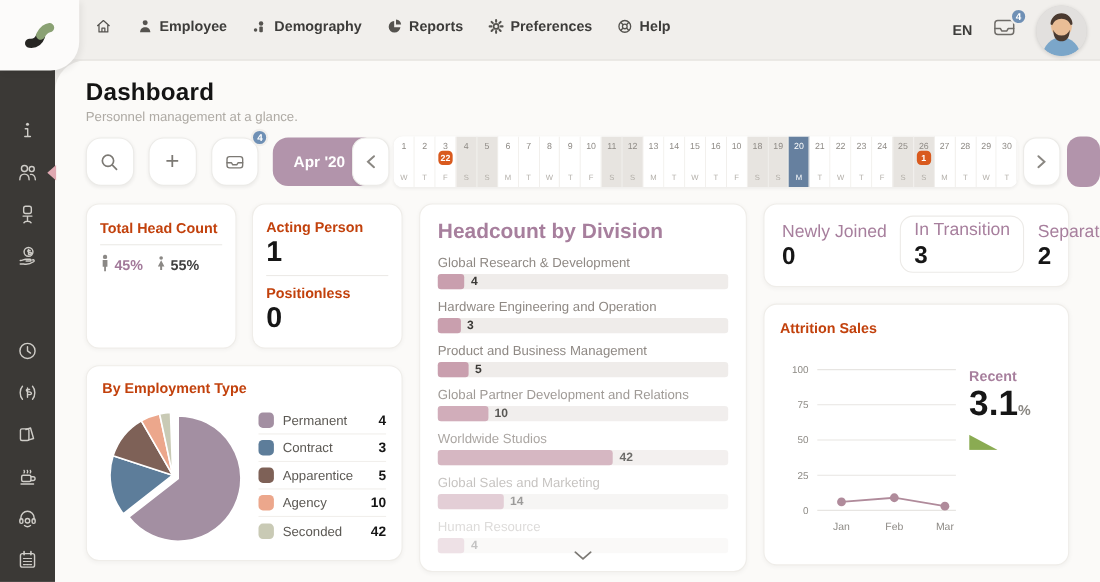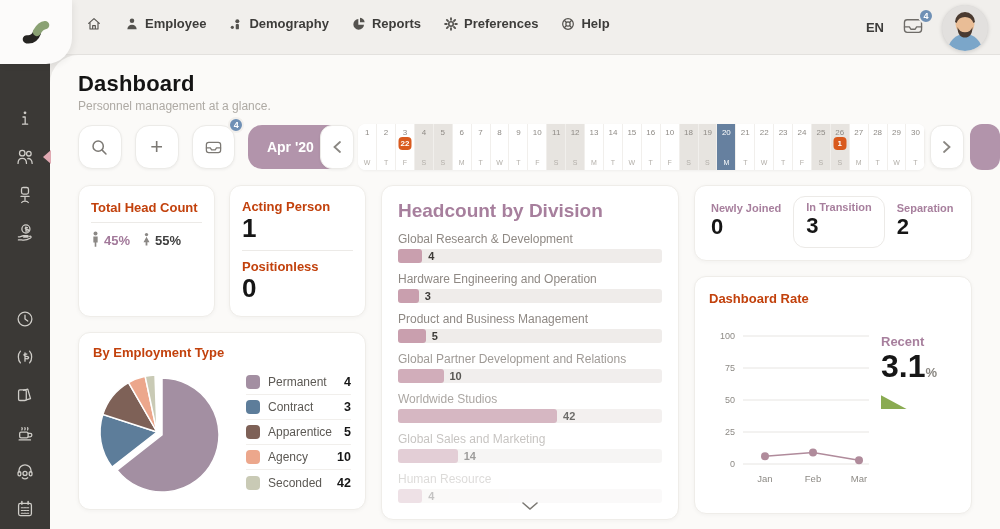--- a/index.html
+++ b/index.html
@@ -89,21 +89,21 @@
   .hr-line { border:none; border-top:1px solid #eceae7; margin:7px 0 8px; }
   .gender-row { display:flex; gap:12px; align-items:center; }
   .gender { display:flex; gap:4px; align-items:flex-end; font-size:13px; font-weight:700; }
   .gender svg { width:9px; height:17px; }
   .pct-male { color:#a2799a; } .pct-female { color:#404040; }
 
   .acting-card { width:137px; height:132px; padding:13px 12px; }
   .mid-num { font-size:26px; font-weight:800; color:#161616; line-height:1.1; }
 
   .emp-card { width:288px; height:178px; margin-top:15px; padding:12px 14px; }
-  .emp-flex { display:flex; gap:11px; margin-top:2px;justify-content:center; }
+  .emp-flex { display:flex; gap:0; margin-top:2px;justify-content:center; }
   .legend { flex:1; margin-top:8px; }
   .leg-row { display:flex; align-items:center; gap:8px; height:25px; border-bottom:1px solid #f1efec; }
   .leg-row:last-child { border-bottom:none; }
   .leg-swatch { width:14px; height:14px; border-radius:4px; flex:none; }
   .leg-label { flex:1; font-size:12px; color:#5c5954; }
   .leg-val { font-size:12.5px; font-weight:800; color:#161616; }
 
   .div-card { width:298px; height:335px; padding:14px 16px; position:relative; }
   .div-title { font-size:19px; font-weight:700; color:#a77f9d; margin-bottom:10px; }
   .div-row { margin-bottom:9px; }
@@ -112,21 +112,21 @@
   .div-fill { height:14px; background:#c99fae; border-radius:3px; flex:none; }
   .div-val { font-size:11px; font-weight:800; color:#3c3a37; margin-left:6px; }
   .div-row:nth-child(4){opacity:.85} .div-row:nth-child(5){opacity:.75}
   .div-row:nth-child(6){opacity:.5} .div-row:nth-child(7){opacity:.3}
   .div-more { position:absolute; bottom:4px; left:50%; transform:translateX(-50%); cursor:pointer; }
   .div-more svg { width:18px; height:10px; stroke:#7c7974; fill:none; stroke-width:1.6; stroke-linecap:round; }
 
   .stats-card { width:278px; height:76px; padding:12px 14px; display:flex; gap:10px; }
   .stat { padding:4px 2px; }
   .stat.boxed { border:1px solid #eceae7; border-radius:12px; padding:4px 12px; margin-top:-2px; }
-  .stat-label { font-size:11px; font-weight:700; color:#a77f9d; white-space:nowrap; }
+  .stat-label { font-size:16px; font-weight:400; color:#a77f9d; white-space:nowrap; }
   .stat-val { font-size:22px; font-weight:800; color:#161616; line-height:1.2; }
 
   .attr-card { width:278px; height:238px; margin-top:15px; padding:14px 14px; }
   .attr-flex { display:flex; margin-top:6px; }
   .recent-block { flex:1; padding-top:22px; padding-left:4px; }
   .recent-label { font-size:13px; font-weight:700; color:#a77f9d; }
   .recent-val { font-size:32px; font-weight:800; color:#161616; line-height:1.1; }
   .recent-unit { font-size:13px; font-weight:700; color:#8a8782; }
   .trend-tri { width:26px; height:17px; background:#8aab52; margin-top:8px;
     clip-path:polygon(0 18%, 100% 100%, 0 100%); }
@@ -590,21 +590,21 @@
         <div class="stat boxed">
           <div class="stat-label">In Transition</div>
           <div class="stat-val">3</div>
         </div>
         <div class="stat">
           <div class="stat-label">Separation</div>
           <div class="stat-val">2</div>
         </div>
       </div>
       <div class="card attr-card">
-        <div class="card-title">Dashboard Rate</div>
+        <div class="card-title">Attrition Sales</div>
         <div class="attr-flex">
           <svg id="line-svg" width="168" height="182" viewBox="0 0 168 182">
               <line x1="34" x2="160" y1="24" y2="24" stroke="#e7e5e2" stroke-width="1"></line>
               <text x="26" y="27" text-anchor="end" font-size="9" fill="#8d8a85">100</text>
               <line x1="34" x2="160" y1="56" y2="56" stroke="#e7e5e2" stroke-width="1"></line>
               <text x="26" y="59" text-anchor="end" font-size="9" fill="#8d8a85">75</text>
               <line x1="34" x2="160" y1="88" y2="88" stroke="#e7e5e2" stroke-width="1"></line>
               <text x="26" y="91" text-anchor="end" font-size="9" fill="#8d8a85">50</text>
               <line x1="34" x2="160" y1="120" y2="120" stroke="#e7e5e2" stroke-width="1"></line>
               <text x="26" y="123" text-anchor="end" font-size="9" fill="#8d8a85">25</text>

